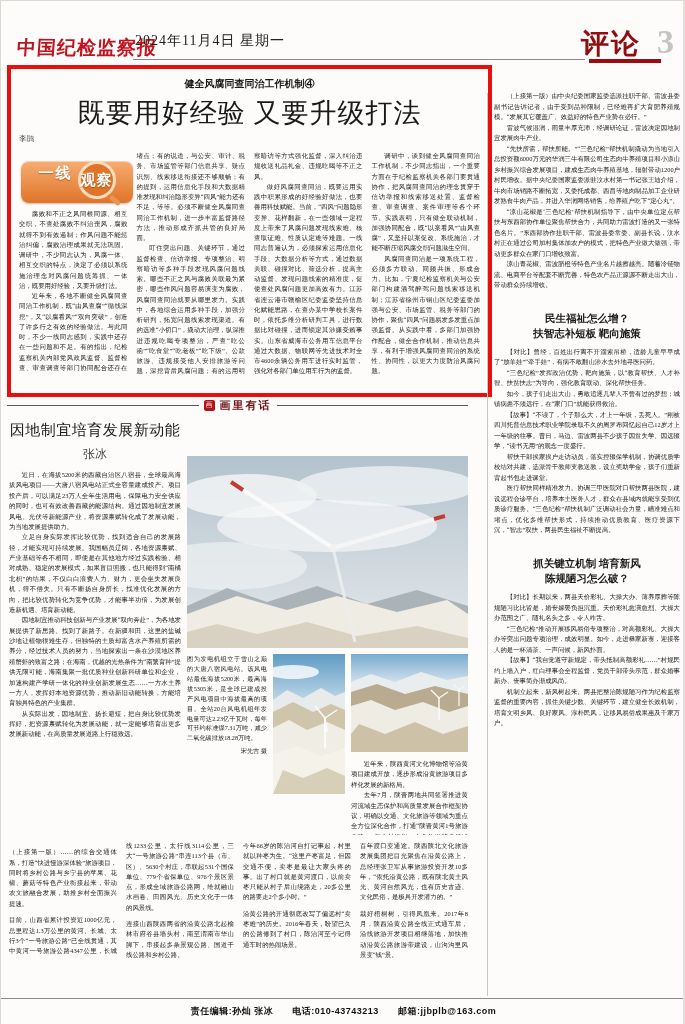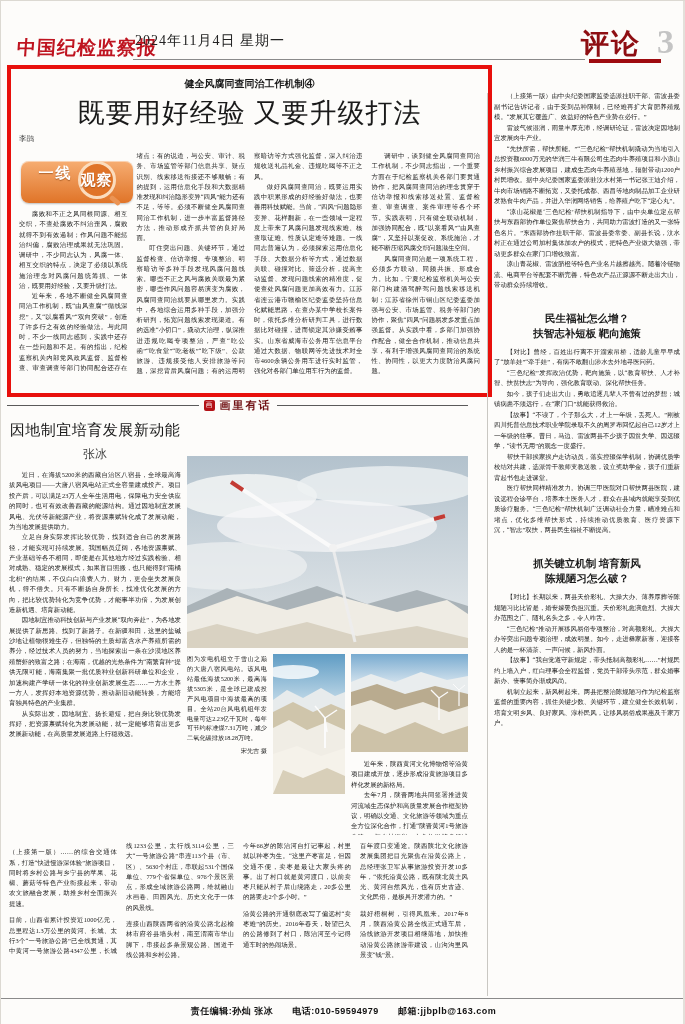--- a/index.html
+++ b/index.html
@@ -245,15 +245,15 @@
       <p>（上接第一版）……的综合交通体系，打造“快进慢游深体验”旅游项目，同时将乡村公路与乡宁县的苹果、花椒、蘑菇等特色产业衔接起来，带动农文旅融合发展，助推乡村全面振兴提速。</p>
       <p>目前，山西省累计投资近1000亿元，总里程达1.3万公里的黄河、长城、太行3个“一号旅游公路”已全线贯通，其中黄河一号旅游公路4347公里，长城线1233公里，太行线3114公里，三大“一号旅游公路”串连113个县（市、区）、5630个村庄，串联起531个国保单位、779个省保单位、976个景区景点，形成全域旅游公路网，绘就融山水画卷、田园风光、历史文化于一体的风景线。</p>
       <p>连接山西陕西两省的沿黄公路北起榆林市府谷县墙头村，南至渭南市华山脚下，串接起多条景观公路、国道干线公路和乡村公路。</p>
       <p>今年66岁的陈治河自打记事起，村里就以种枣为生。“这里产枣富足，但因交通不便，卖枣是最让大家头疼的事。出了村口就是黄河渡口，以前卖枣只能从村子后山绕路走，20多公里的路要走2个多小时。”</p>
       <p>沿黄公路的开通彻底改写了偏远村“卖枣难”的历史。2016年春天，盼望已久的公路修到了村口，陈治河至今记得通车时的热闹场景。</p>
       <p>百年渡口变通途。陕西陕北文化旅游发展集团把目光聚焦在沿黄公路上，总经理张卫军从事旅游投资开发10多年，“依托沿黄公路，既有陕北黄土风光、黄河自然风光，也有历史古迹、文化民俗，是极具开发潜力的。”</p>
       <p>栽好梧桐树，引得凤凰来。2017年8月，陕西沿黄公路全线正式通车后，沿线旅游开发项目相继落地，加快推动沿黄公路旅游带建设，山沟沟里风景变“钱”景。</p>
     </div>
 
   <div class="footer-rule"></div>
-  <div class="footer-text">责任编辑:孙灿 张冰　　电话:010-59594979　　邮箱:jjbplb@163.com</div>
+  <div class="footer-text">责任编辑:孙灿 张冰　　电话:010-43743213　　邮箱:jjbplb@163.com</div>
   <div class="page-edge"></div>
 </div>
 
 </body></html>

